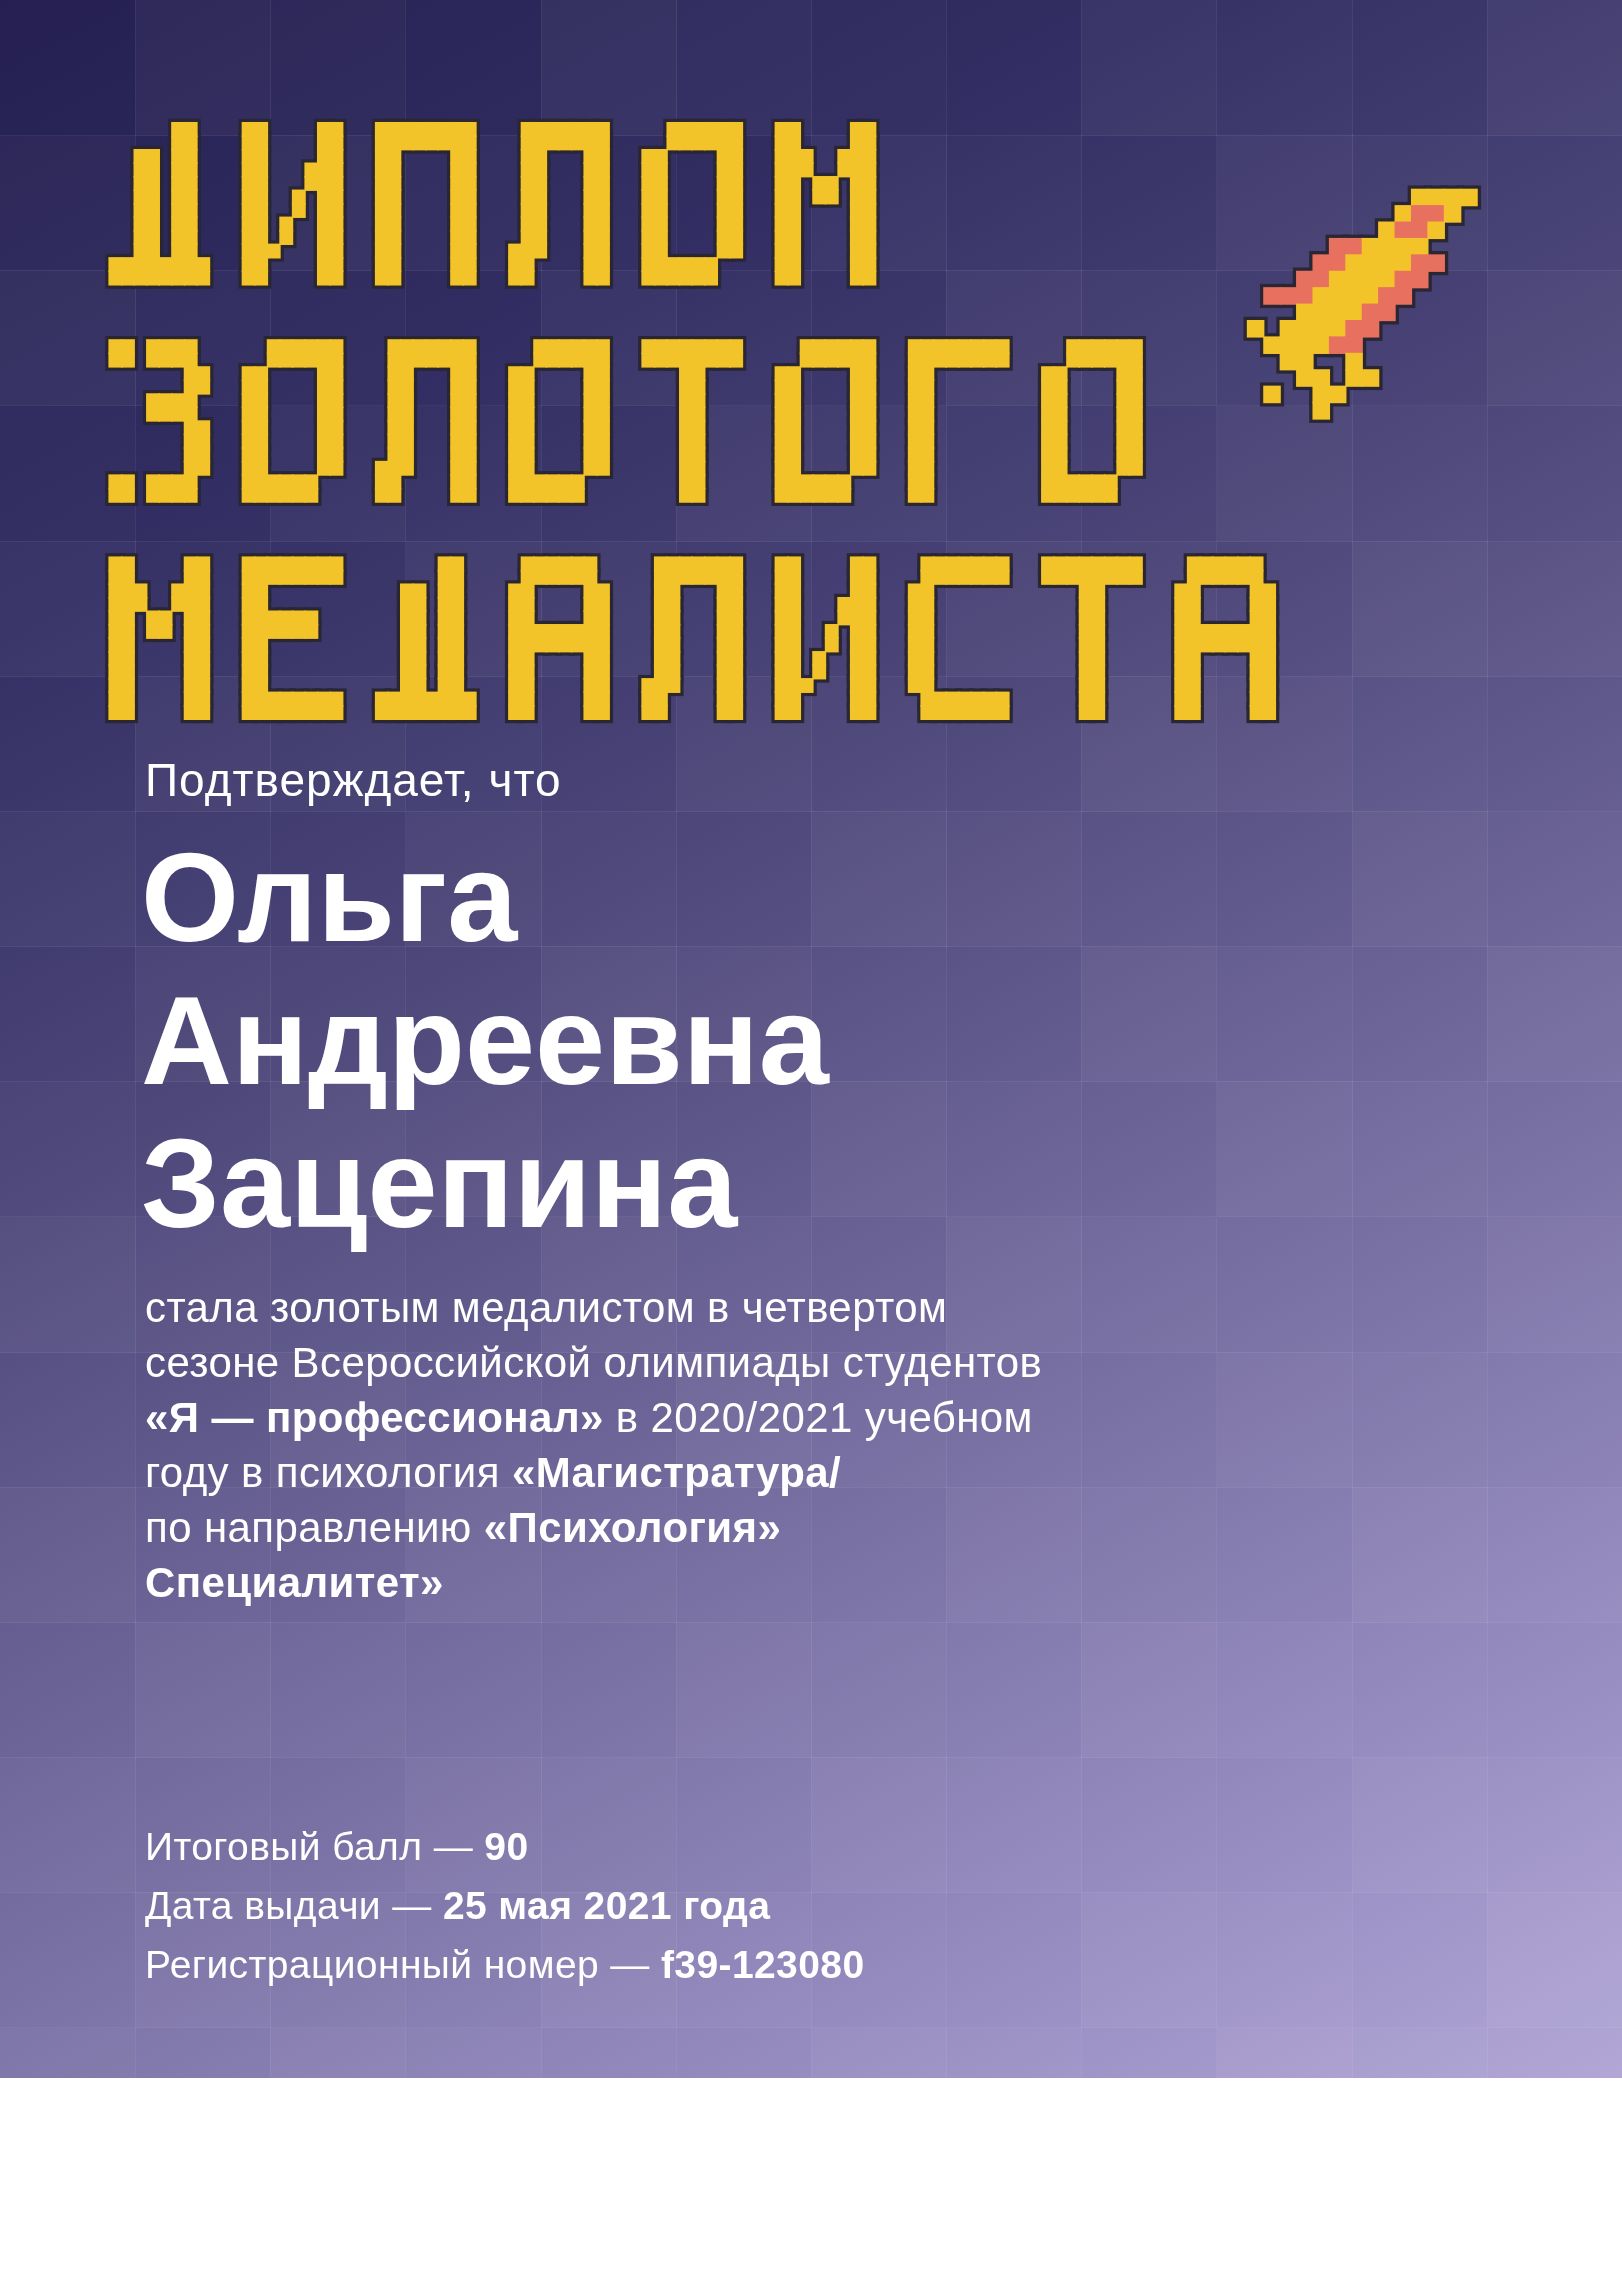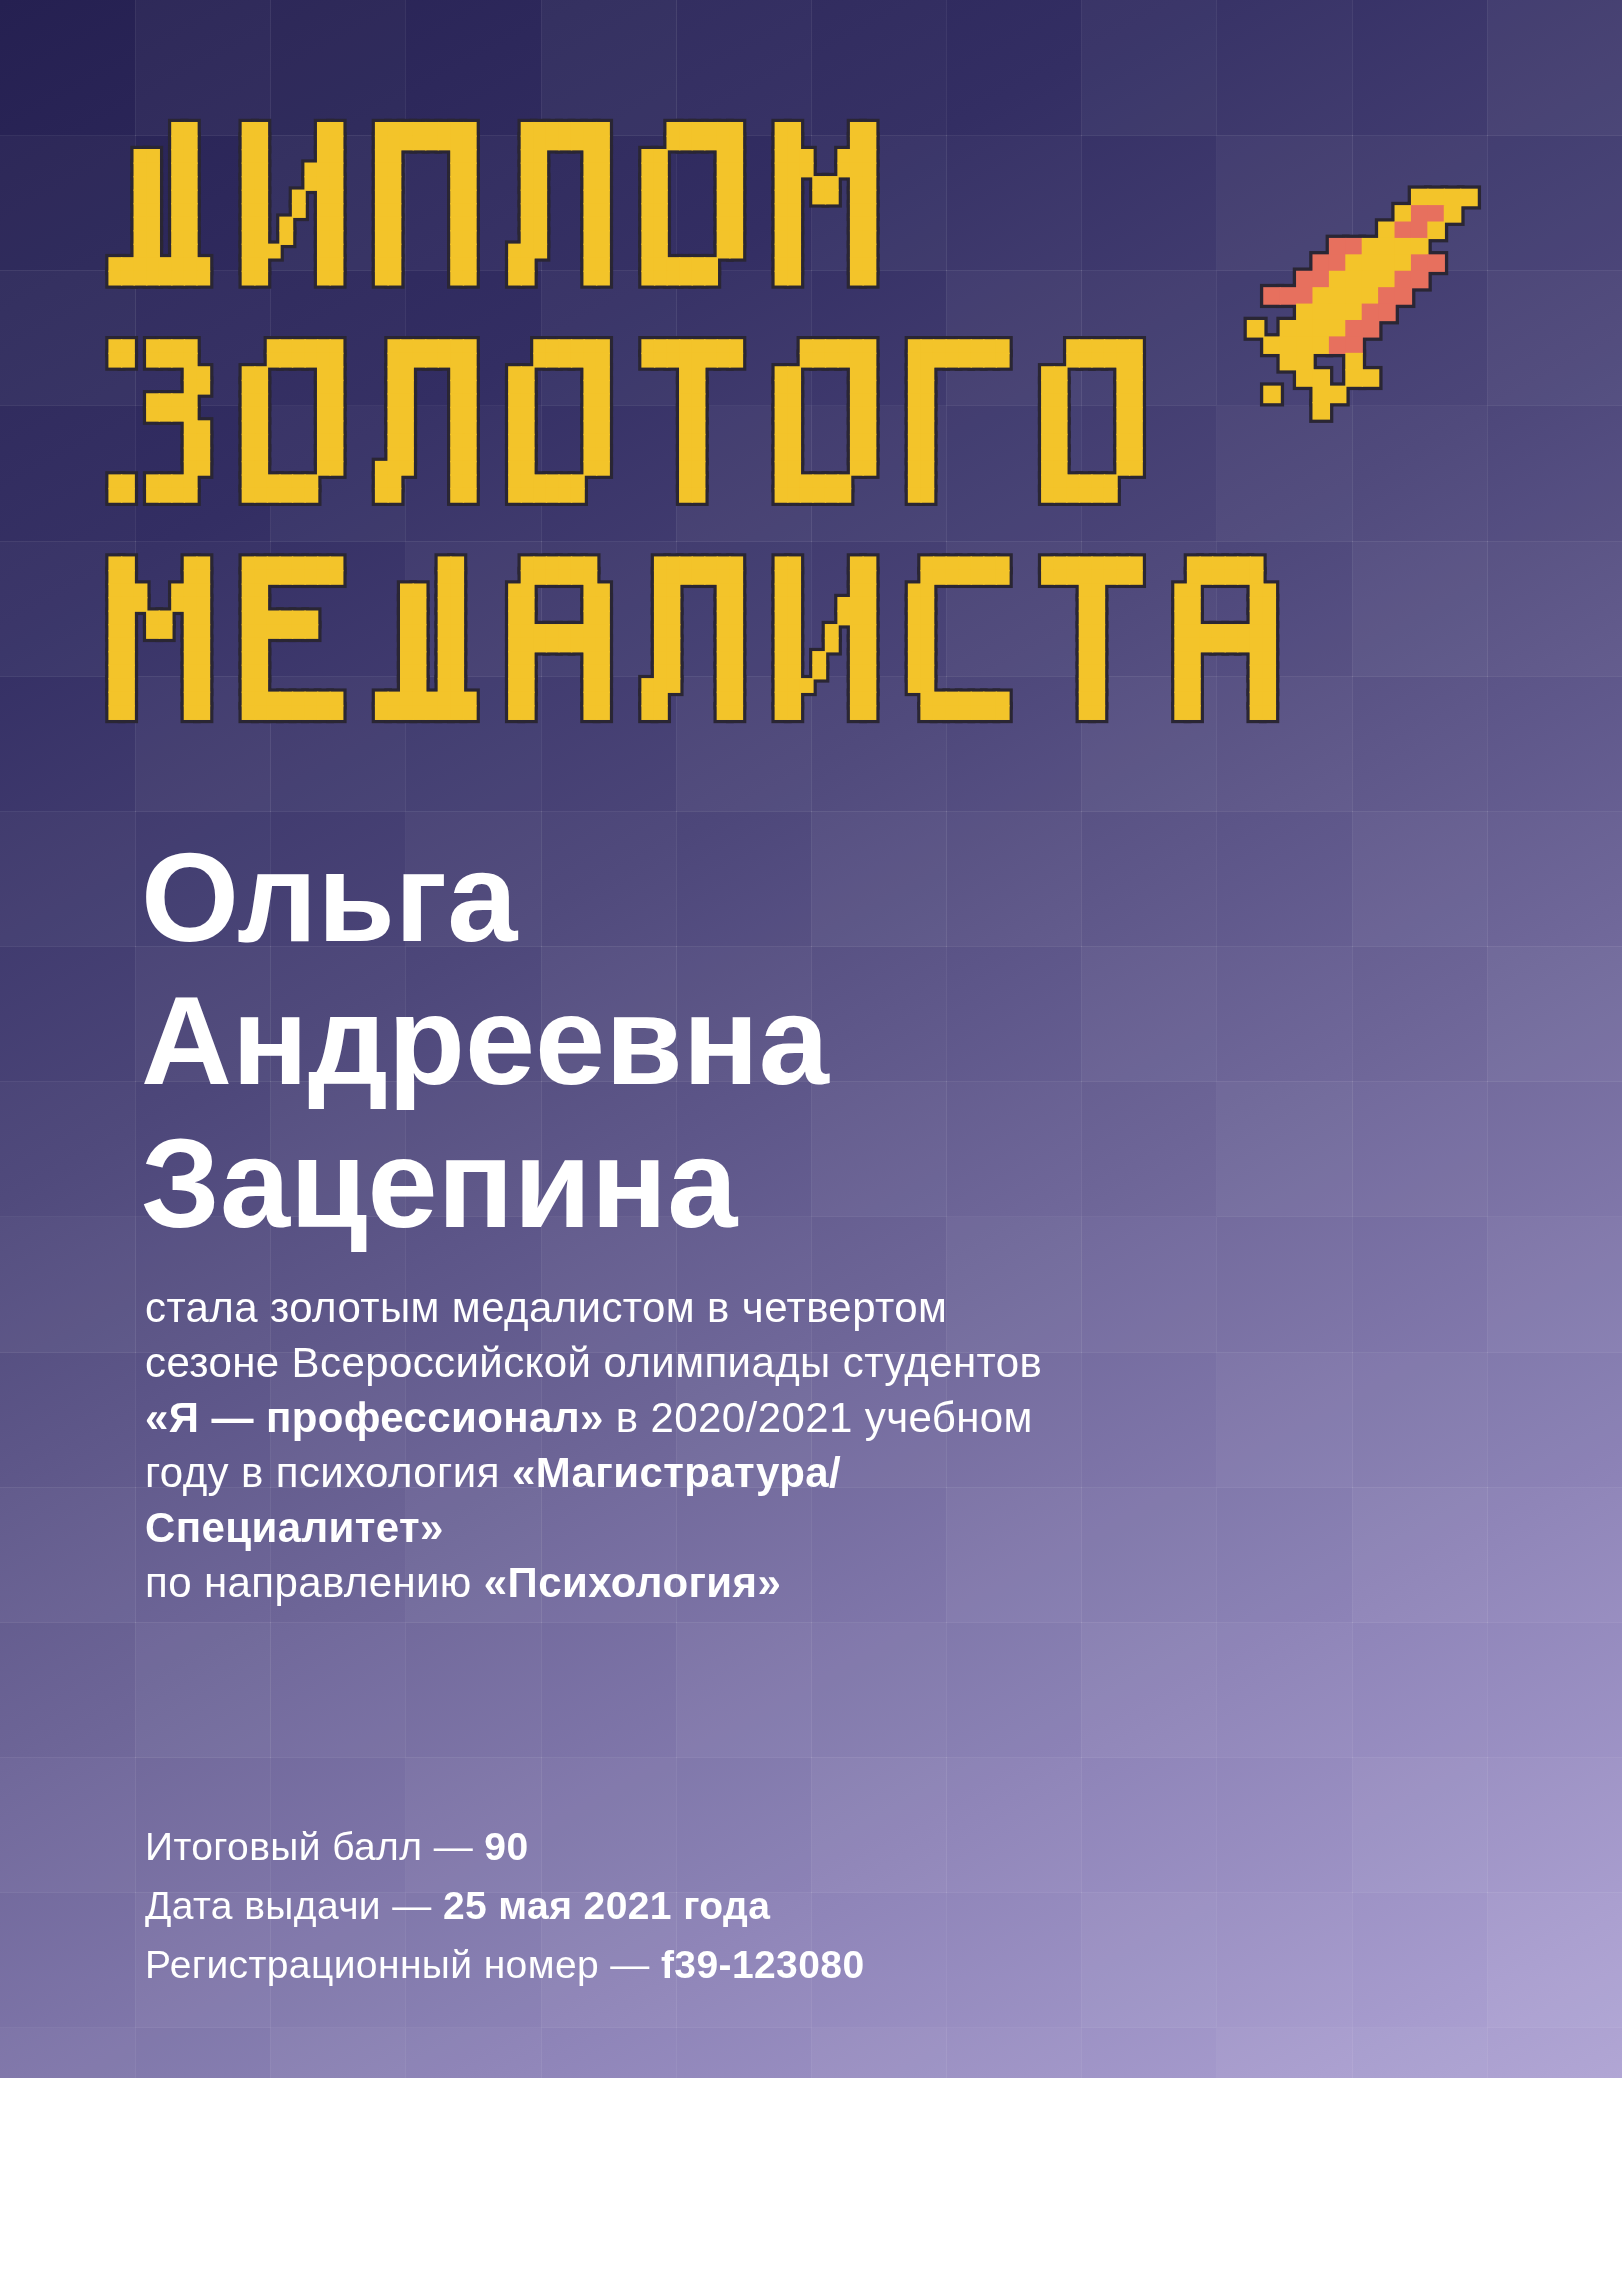--- a/index.html
+++ b/index.html
@@ -2776,34 +2776,35 @@
         <rect x="1359.4" y="382.4" width="18.2" height="18.2" fill="#f3c42a"></rect>
         <rect x="1393.4" y="382.4" width="18.2" height="18.2" fill="#f3c42a"></rect>
         <rect x="1410.4" y="382.4" width="18.2" height="18.2" fill="#f3c42a"></rect>
         <rect x="1308.4" y="399.4" width="18.2" height="18.2" fill="#f3c42a"></rect>
         <rect x="1359.4" y="399.4" width="18.2" height="18.2" fill="#f3c42a"></rect>
         <rect x="1376.4" y="399.4" width="18.2" height="18.2" fill="#f3c42a"></rect>
         <rect x="1359.4" y="416.4" width="18.2" height="18.2" fill="#f3c42a"></rect>
       </g>
   </svg>
 
+  <div class="confirm">Подтверждает, что</div>
 
   <div class="name">
     <div>Ольга</div>
     <div>Андреевна</div>
     <div>Зацепина</div>
   </div>
 
   <div class="body" id="body">
       <div><span>стала золотым медалистом в четвертом</span></div>
       <div><span>сезоне Всероссийской олимпиады студентов</span></div>
       <div><span class="b">«Я — профессионал»</span><span> в 2020/2021 учебном</span></div>
       <div><span>году в психология </span><span class="b">«Магистратура/</span></div>
+      <div><span>по направлению </span><span class="b">«Психология»</span></div>
       <div><span class="b">Специалитет»</span></div>
-      <div><span>по направлению </span><span class="b">«Психология»</span></div>
     </div>
 
   <div class="details" id="details">
       <div><span class="lbl">Итоговый балл</span><span class="sep"> — </span><span class="val">90</span></div>
       <div><span class="lbl">Дата выдачи</span><span class="sep"> — </span><span class="val">25 мая 2021 года</span></div>
       <div><span class="lbl">Регистрационный номер</span><span class="sep"> — </span><span class="val">f39-123080</span></div>
     </div>
 
   <div class="footer">
     

